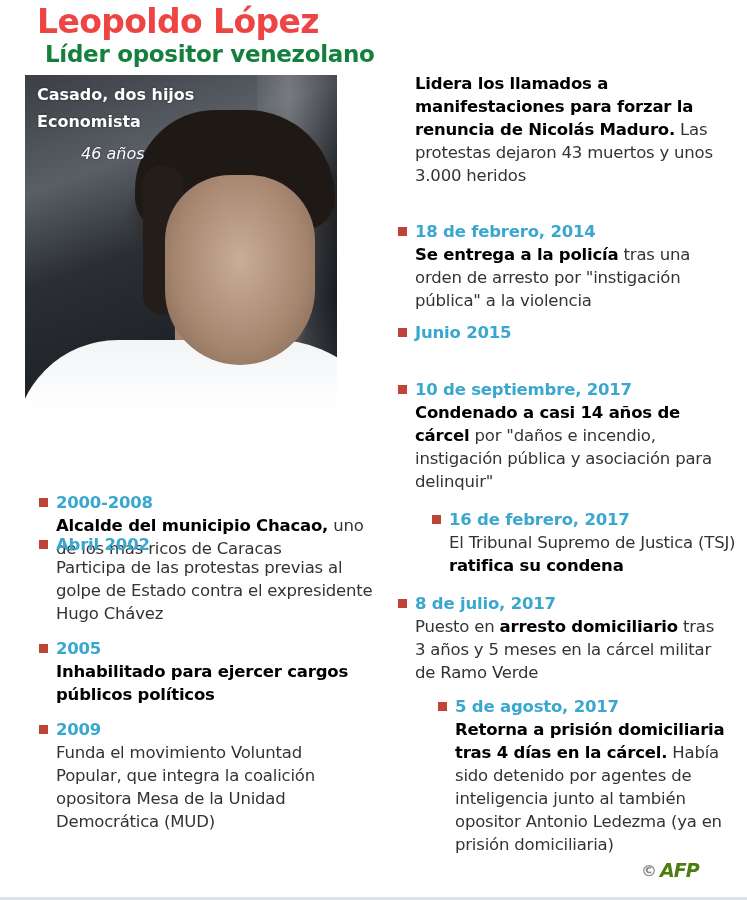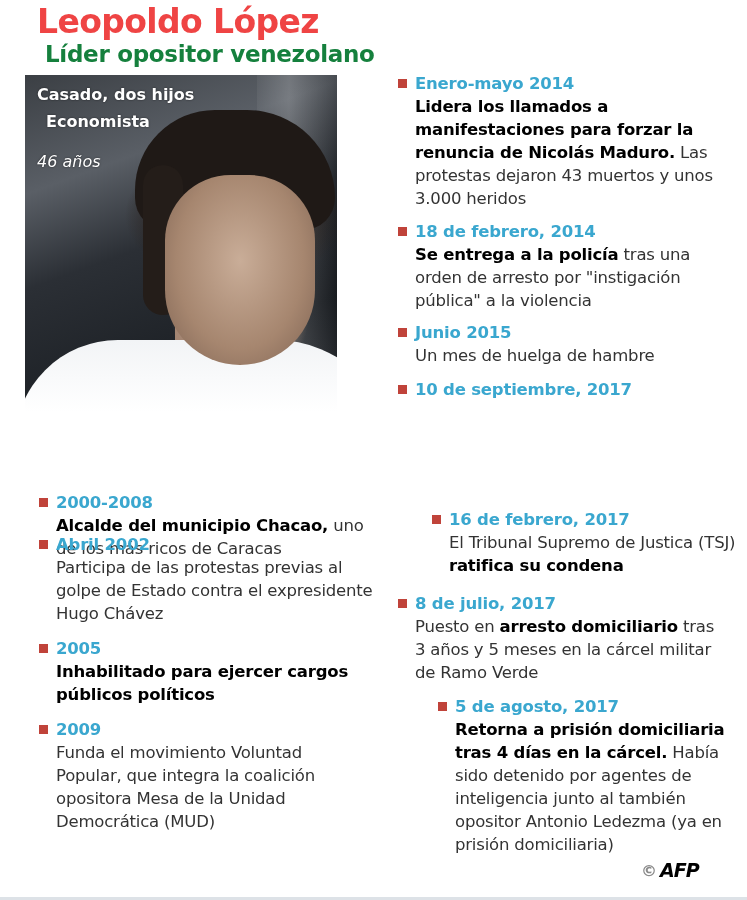--- a/index.html
+++ b/index.html
@@ -17,31 +17,31 @@
     }
     .photo .shirt { position: absolute; left: -10px; top: 265px; width: 380px; height: 120px; background: linear-gradient(180deg, #f2f4f6 0%, #ffffff 60%); border-radius: 120px 140px 0 0; }
     .photo .neck { position: absolute; left: 150px; top: 240px; width: 110px; height: 80px; background: #b08f7a; border-radius: 0 0 50px 50px; opacity: 0.9; }
     .photo .face { position: absolute; left: 140px; top: 100px; width: 150px; height: 190px; border-radius: 70px 70px 80px 80px; background: radial-gradient(ellipse at 50% 45%, #c9ad98 0%, #a6866f 60%, #7d6252 100%); }
     .photo .hair { position: absolute; left: 110px; top: 35px; width: 200px; height: 120px; border-radius: 100px 110px 40px 40px; background: #1f1916; }
     .photo .hair-side { position: absolute; left: 118px; top: 90px; width: 40px; height: 150px; border-radius: 20px; background: #241d19; }
     .photo .drape { position: absolute; right: 0; top: 0; width: 80px; height: 365px; background: linear-gradient(90deg, rgba(255,255,255,0.05), rgba(255,255,255,0.18) 40%, rgba(0,0,0,0.2)); }
 
     .photo-caption { position: absolute; left: 12px; color: #ffffff; font-weight: bold; font-size: 16px; text-shadow: 0 0 2px rgba(0,0,0,0.6); line-height: 22px; }
     .cap1 { top: 9px; }
-    .cap2 { top: 36px; margin-left: 9px; }
-    .cap3 { top: 76px; font-style: italic; font-weight: normal; }
+    .cap2 { top: 36px; }
+    .cap3 { top: 68px; font-style: italic; font-weight: normal; margin-left: 44px; }
 
     .event { position: absolute; font-size: 16.5px; line-height: 23px; color: #333; letter-spacing: -0.2px; }
     .event .date { display: block; color: #3aa7cf; font-weight: bold; position: relative; }
     .event .bullet { position: absolute; left: -17px; top: 7px; width: 9px; height: 9px; background: #c0433a; }
     .event .desc { display: block; }
     .event b { color: #000000; text-align: center; }
 
     .credit { position: absolute; left: 641px; top: 861px; font-size: 16px; color: #8a8a8a; font-weight: bold; }
-    .afp { position: absolute; left: 660px; top: 859px; font-size: 19px; font-weight: bold; font-style: italic; color: #000000; letter-spacing: -1px; }
+    .afp { position: absolute; left: 660px; top: 859px; font-size: 19px; font-weight: bold; font-style: italic; color: #4d7c0f; letter-spacing: -1px; }
 
     .bottom-bar { position: absolute; left: 0; top: 897px; width: 747px; height: 3px; background: #dde2e7; }
   </style>
 </head>
 <body>
 
 <div class="title">Leopoldo López</div>
 <div class="subtitle">Líder opositor venezolano</div>
 
 <div class="photo">
@@ -70,36 +70,35 @@
   <span class="date"><span class="bullet"></span><span>2005</span></span>
   <span class="desc"><b>Inhabilitado para ejercer cargos públicos políticos</b></span>
 </div>
 
 <div class="event" style="left:56px; top:718px; width:310px;">
   <span class="date"><span class="bullet"></span><span>2009</span></span>
   <span class="desc"><span>Funda el movimiento Voluntad Popular, que integra la coalición opositora Mesa de la Unidad Democrática (MUD)</span></span>
 </div>
 
 <div class="event" style="left:415px; top:72px; width:300px;">
-  <span class="date"><span class="bullet"></span><span>Enero-mayo 2014</span></span>
   <span class="desc"><b>Lidera los llamados a manifestaciones para forzar la renuncia de Nicolás Maduro.</b><span> Las protestas dejaron 43 muertos y unos 3.000 heridos</span></span>
 </div>
 
 <div class="event" style="left:415px; top:220px; width:312px;">
   <span class="date"><span class="bullet"></span><span>18 de febrero, 2014</span></span>
   <span class="desc"><b>Se entrega a la policía</b><span> tras una orden de arresto por "instigación pública" a la violencia</span></span>
 </div>
 
 <div class="event" style="left:415px; top:321px; width:312px;">
   <span class="date"><span class="bullet"></span><span>Junio 2015</span></span>
-  <span class="desc"><span>Un mes de huelga de hambre</span></span>
 </div>
 
 <div class="event" style="left:415px; top:378px; width:318px;">
   <span class="date"><span class="bullet"></span><span>10 de septiembre, 2017</span></span>
+  <span class="desc"><b>Condenado a casi 14 años de cárcel</b><span> por "daños e incendio, instigación pública y asociación para delinquir"</span></span>
 </div>
 
 <div class="event" style="left:415px; top:508px; width:305px;margin-left:34px;">
   <span class="date"><span class="bullet"></span><span>16 de febrero, 2017</span></span>
   <span class="desc"><span>El Tribunal Supremo de Justica (TSJ) </span><b>ratifica su condena</b></span>
 </div>
 
 <div class="event" style="left:415px; top:592px; width:300px;">
   <span class="date"><span class="bullet"></span><span>8 de julio, 2017</span></span>
   <span class="desc"><span>Puesto en </span><b>arresto domiciliario</b><span> tras 3 años y 5 meses en la cárcel militar de Ramo Verde</span></span>

